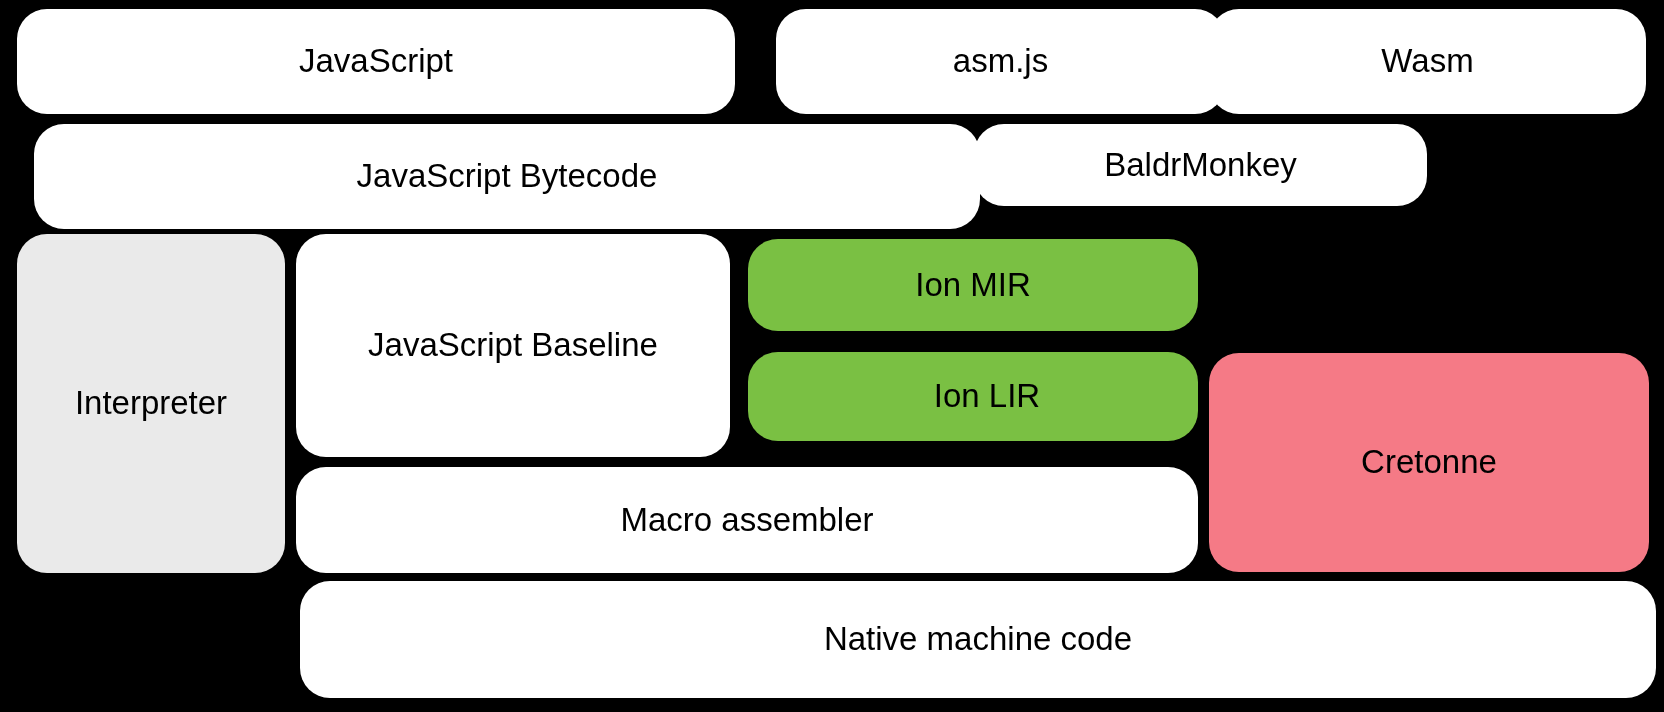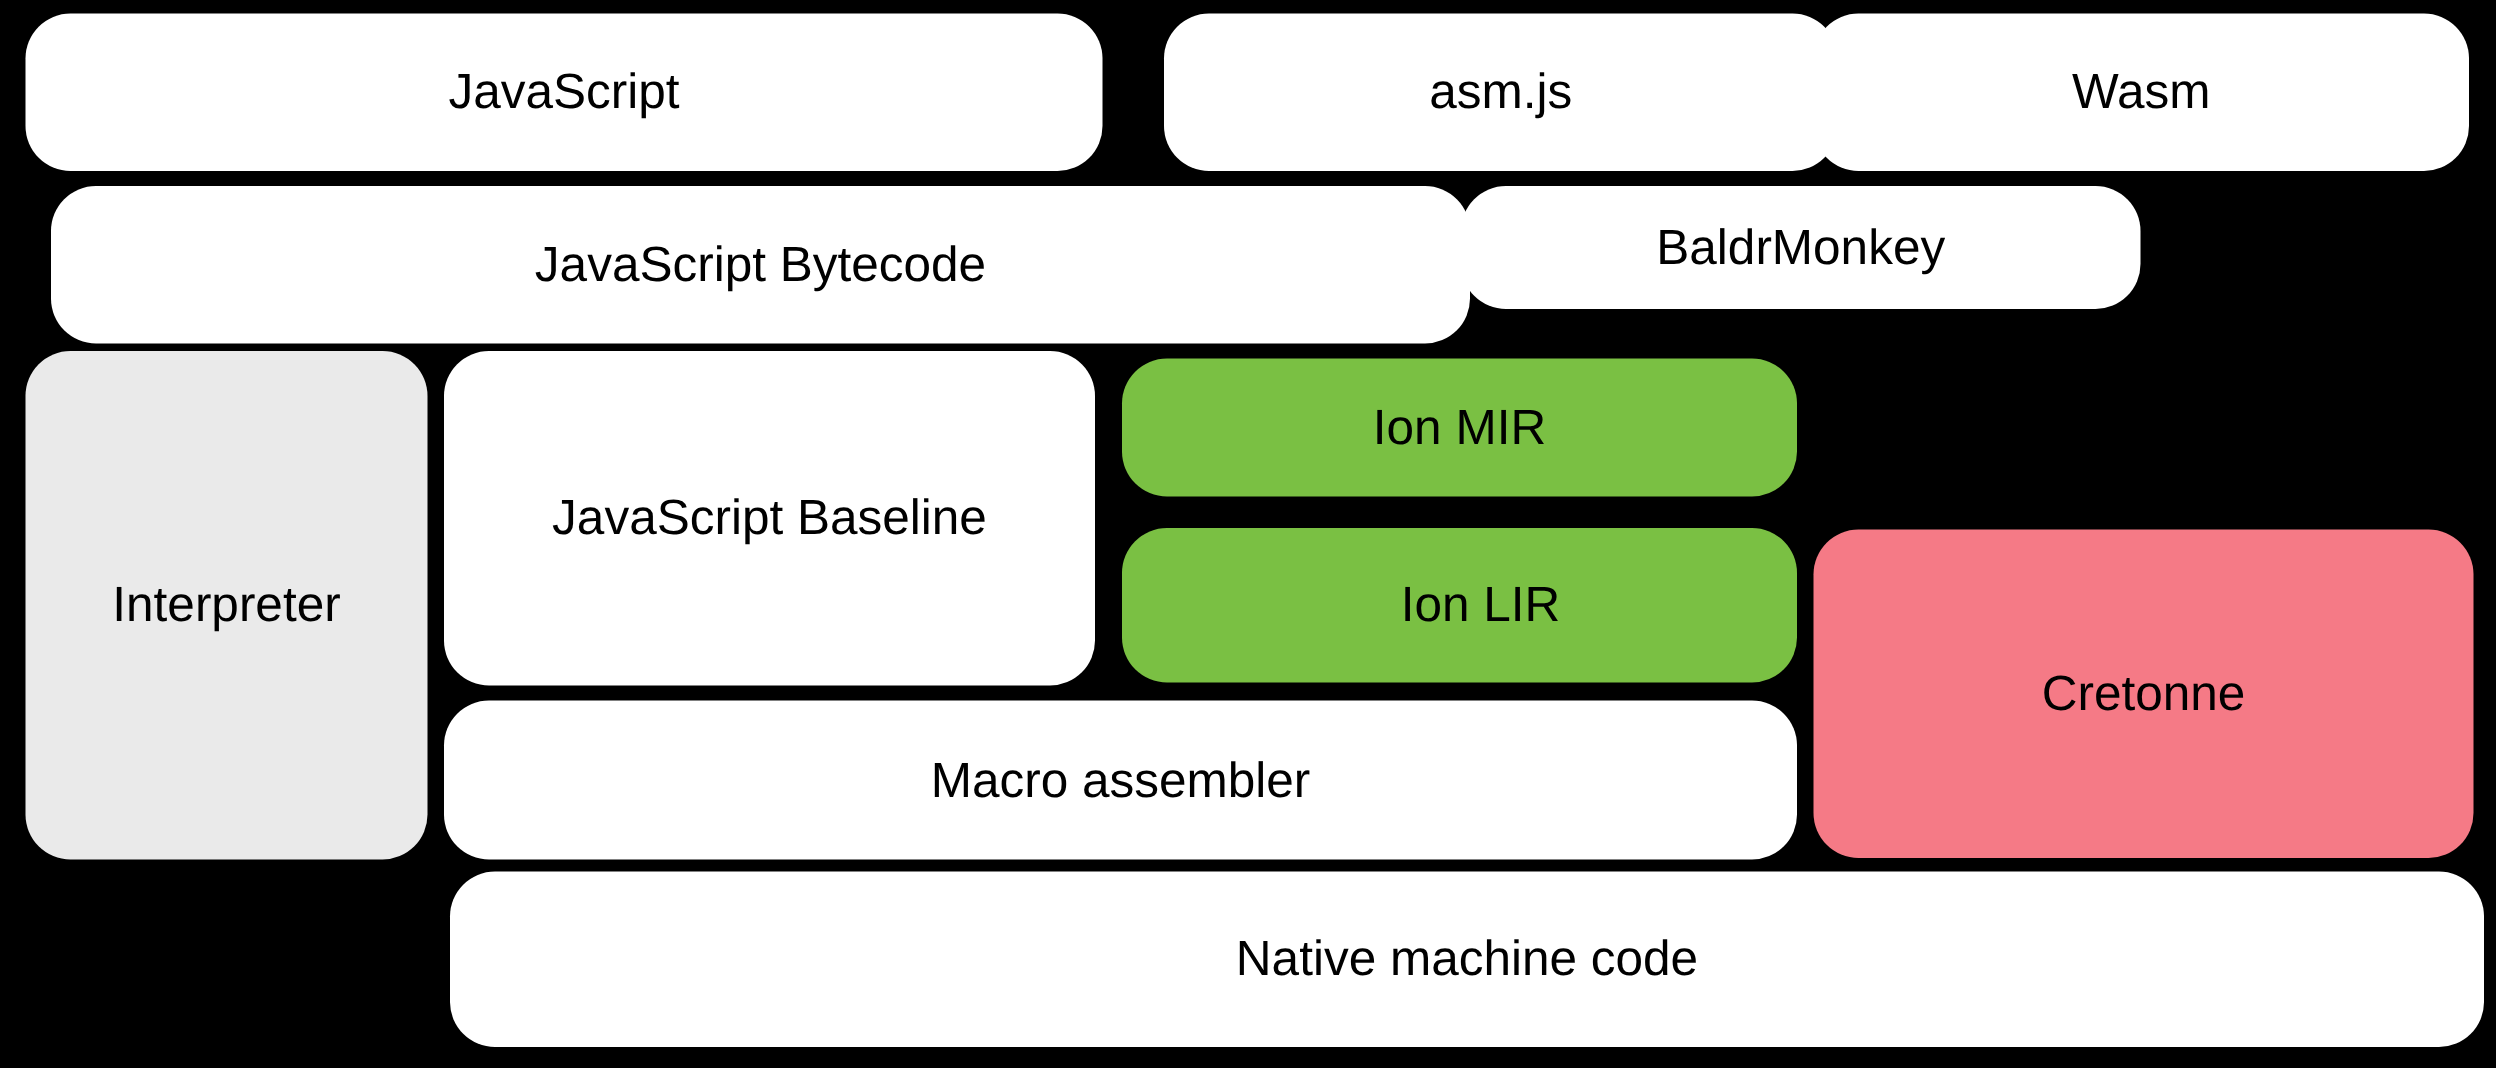--- a/index.html
+++ b/index.html
@@ -46,21 +46,21 @@
   <div class="node" style="left:34px; top:124px; width:946px; height:105px;">JavaScript Bytecode</div>
 
   <div class="node" style="left:974px; top:124px; width:453px; height:82px;">BaldrMonkey</div>
 
   <div class="node node--gray" style="left:17px; top:234px; width:268px; height:339px;">Interpreter</div>
 
   <div class="node" style="left:296px; top:234px; width:434px; height:223px; padding:0 40px;">JavaScript Baseline</div>
 
   <div class="node node--green" style="left:748px; top:239px; width:450px; height:92px;">Ion MIR</div>
 
-  <div class="node node--green" style="left:748px; top:352px; width:450px; height:103px;padding-left:28px;">Ion LIR</div>
+  <div class="node node--green" style="left:748px; top:352px; width:450px; height:89px;padding-left:28px;">Ion LIR</div>
 
   <div class="node node--pink" style="left:1209px; top:353px; width:440px; height:219px;">Cretonne</div>
 
   <div class="node" style="left:296px; top:467px; width:902px; height:106px;">Macro assembler</div>
 
   <div class="node" style="left:300px; top:581px; width:1356px; height:117px;">Native machine code</div>
 
 </div>
 
 </body></html>

